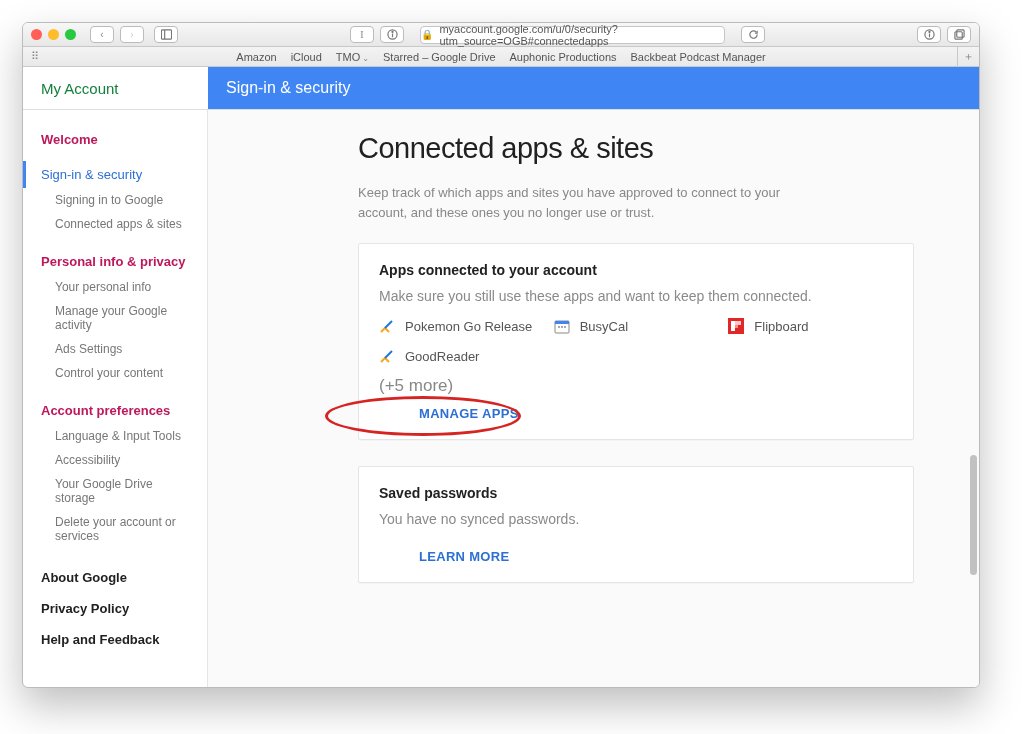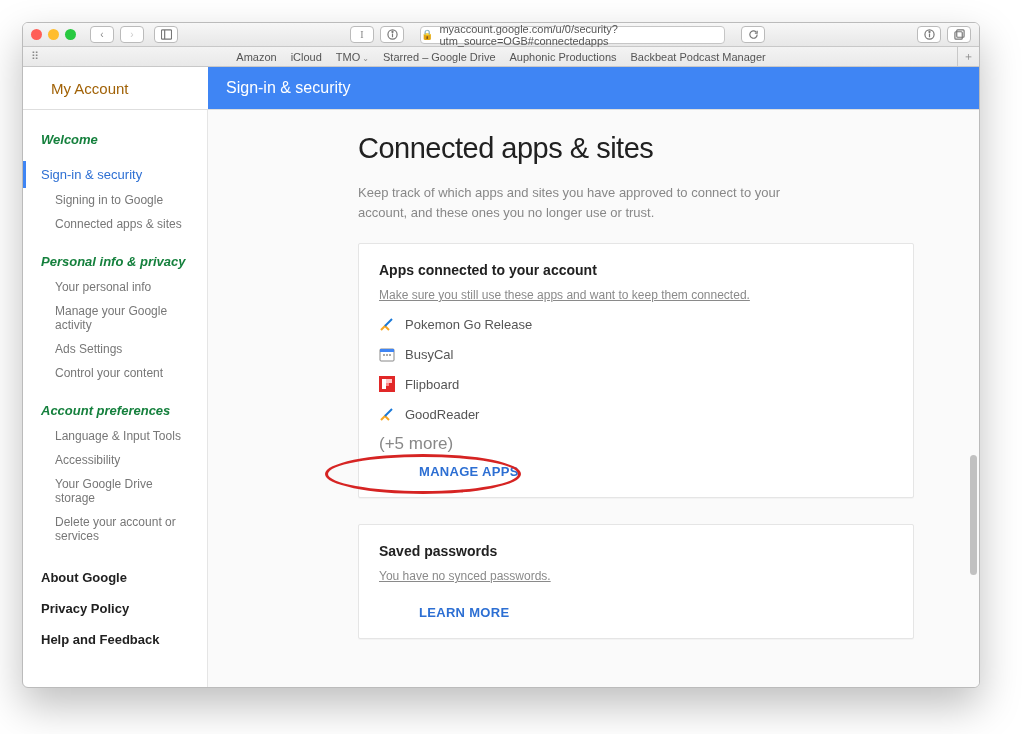--- a/index.html
+++ b/index.html
@@ -57,54 +57,54 @@
     font-size:11px; color:#555; gap:14px; position:relative;
   }
   .bookmarks .grip{position:absolute;left:8px;letter-spacing:1px;color:#888;}
   .bookmarks .addtab{position:absolute;right:0;width:22px;height:20px;
     border-left:1px solid #c8c8c8;display:flex;align-items:center;justify-content:center;color:#888;}
   .bk{cursor:default;}
   .bk .caret{font-size:8px;margin-left:2px;color:#888;}
   
   .hdr-row{display:flex;border-bottom:1px solid #dedede;}
   .hdr-left{
-    width:185px;display:flex;align-items:center;padding:0 28px;
-    font-size:15px;color:#a16207;height:42px;
+    width:185px;display:flex;align-items:center;padding:0 18px;
+    font-size:15px;color:#15803d;height:42px;
   }
   .hdr-right{
     flex:1;background:#3f85f4;color:#fff;display:flex;align-items:center;
     padding:0 18px;font-size:16px;height:42px;
   }
   
   .body{display:flex;height:calc(100% - 24px - 20px - 42px);}
   .sidebar{
     width:185px;border-right:1px solid #e5e5e5;padding:12px 0;
     font-size:12px;color:#444;overflow:hidden;
   }
-  .side-h{font-weight:600;font-size:13px;color:#15803d;padding:10px 18px 6px;font-style:italic;}
+  .side-h{font-weight:600;font-size:13px;color:#be185d;padding:10px 18px 6px;}
   .side-item{padding:5px 18px 5px 32px;color:#777;cursor:default;}
   .side-sel{border-left:3px solid #3f85f4;padding:6px 18px 6px 15px;
     color:#2d6fd3;font-size:13px;}
   .side-bold{font-weight:600;font-size:13px;color:#212121;padding:8px 18px;}
   .content{
     flex:1;background:#fafafa;overflow:auto;padding:22px 0 40px 150px;
     position:relative;
   }
   .content h1{
     font-weight:300;font-size:29px;color:#212121;margin-bottom:18px;letter-spacing:-0.5px;
   }
   .desc{font-size:13px;color:#888;line-height:1.55;max-width:440px;margin-bottom:20px;}
   .card{
     background:#fff;border:1px solid #e5e5e5;border-radius:2px;
     width:556px;padding:18px 20px 18px 20px;margin-bottom:26px;
     box-shadow:0 1px 1px rgba(0,0,0,0.03);
   }
   .card h2{font-size:14px;font-weight:600;color:#212121;margin-bottom:10px;}
-  .card .sub{font-size:12px;color:#8a8a8a;margin-bottom:14px;text-decoration:underline;}
-  .apps-grid{display:grid;grid-template-columns:1fr;row-gap:14px;column-gap:10px;
+  .card .sub{font-size:14px;color:#8a8a8a;margin-bottom:14px;}
+  .apps-grid{display:grid;grid-template-columns:1fr 1fr 1fr;row-gap:14px;column-gap:10px;
     font-size:13px;color:#555;margin-bottom:12px;}
   .app{display:flex;align-items:center;gap:10px;}
   .app-icon{width:16px;height:16px;display:inline-flex;align-items:center;justify-content:center;}
   .more{font-size:17px;color:#888;margin-bottom:10px;}
   .card-link{font-size:13px;font-weight:600;color:#2d6fd3;letter-spacing:0.3px;cursor:pointer;padding-left:40px;}
   .oval{
     position:absolute;border:3px solid #d62423;border-radius:50%/50%;
     width:196px;height:40px;pointer-events:none;
   }
   .scroll-ind{

